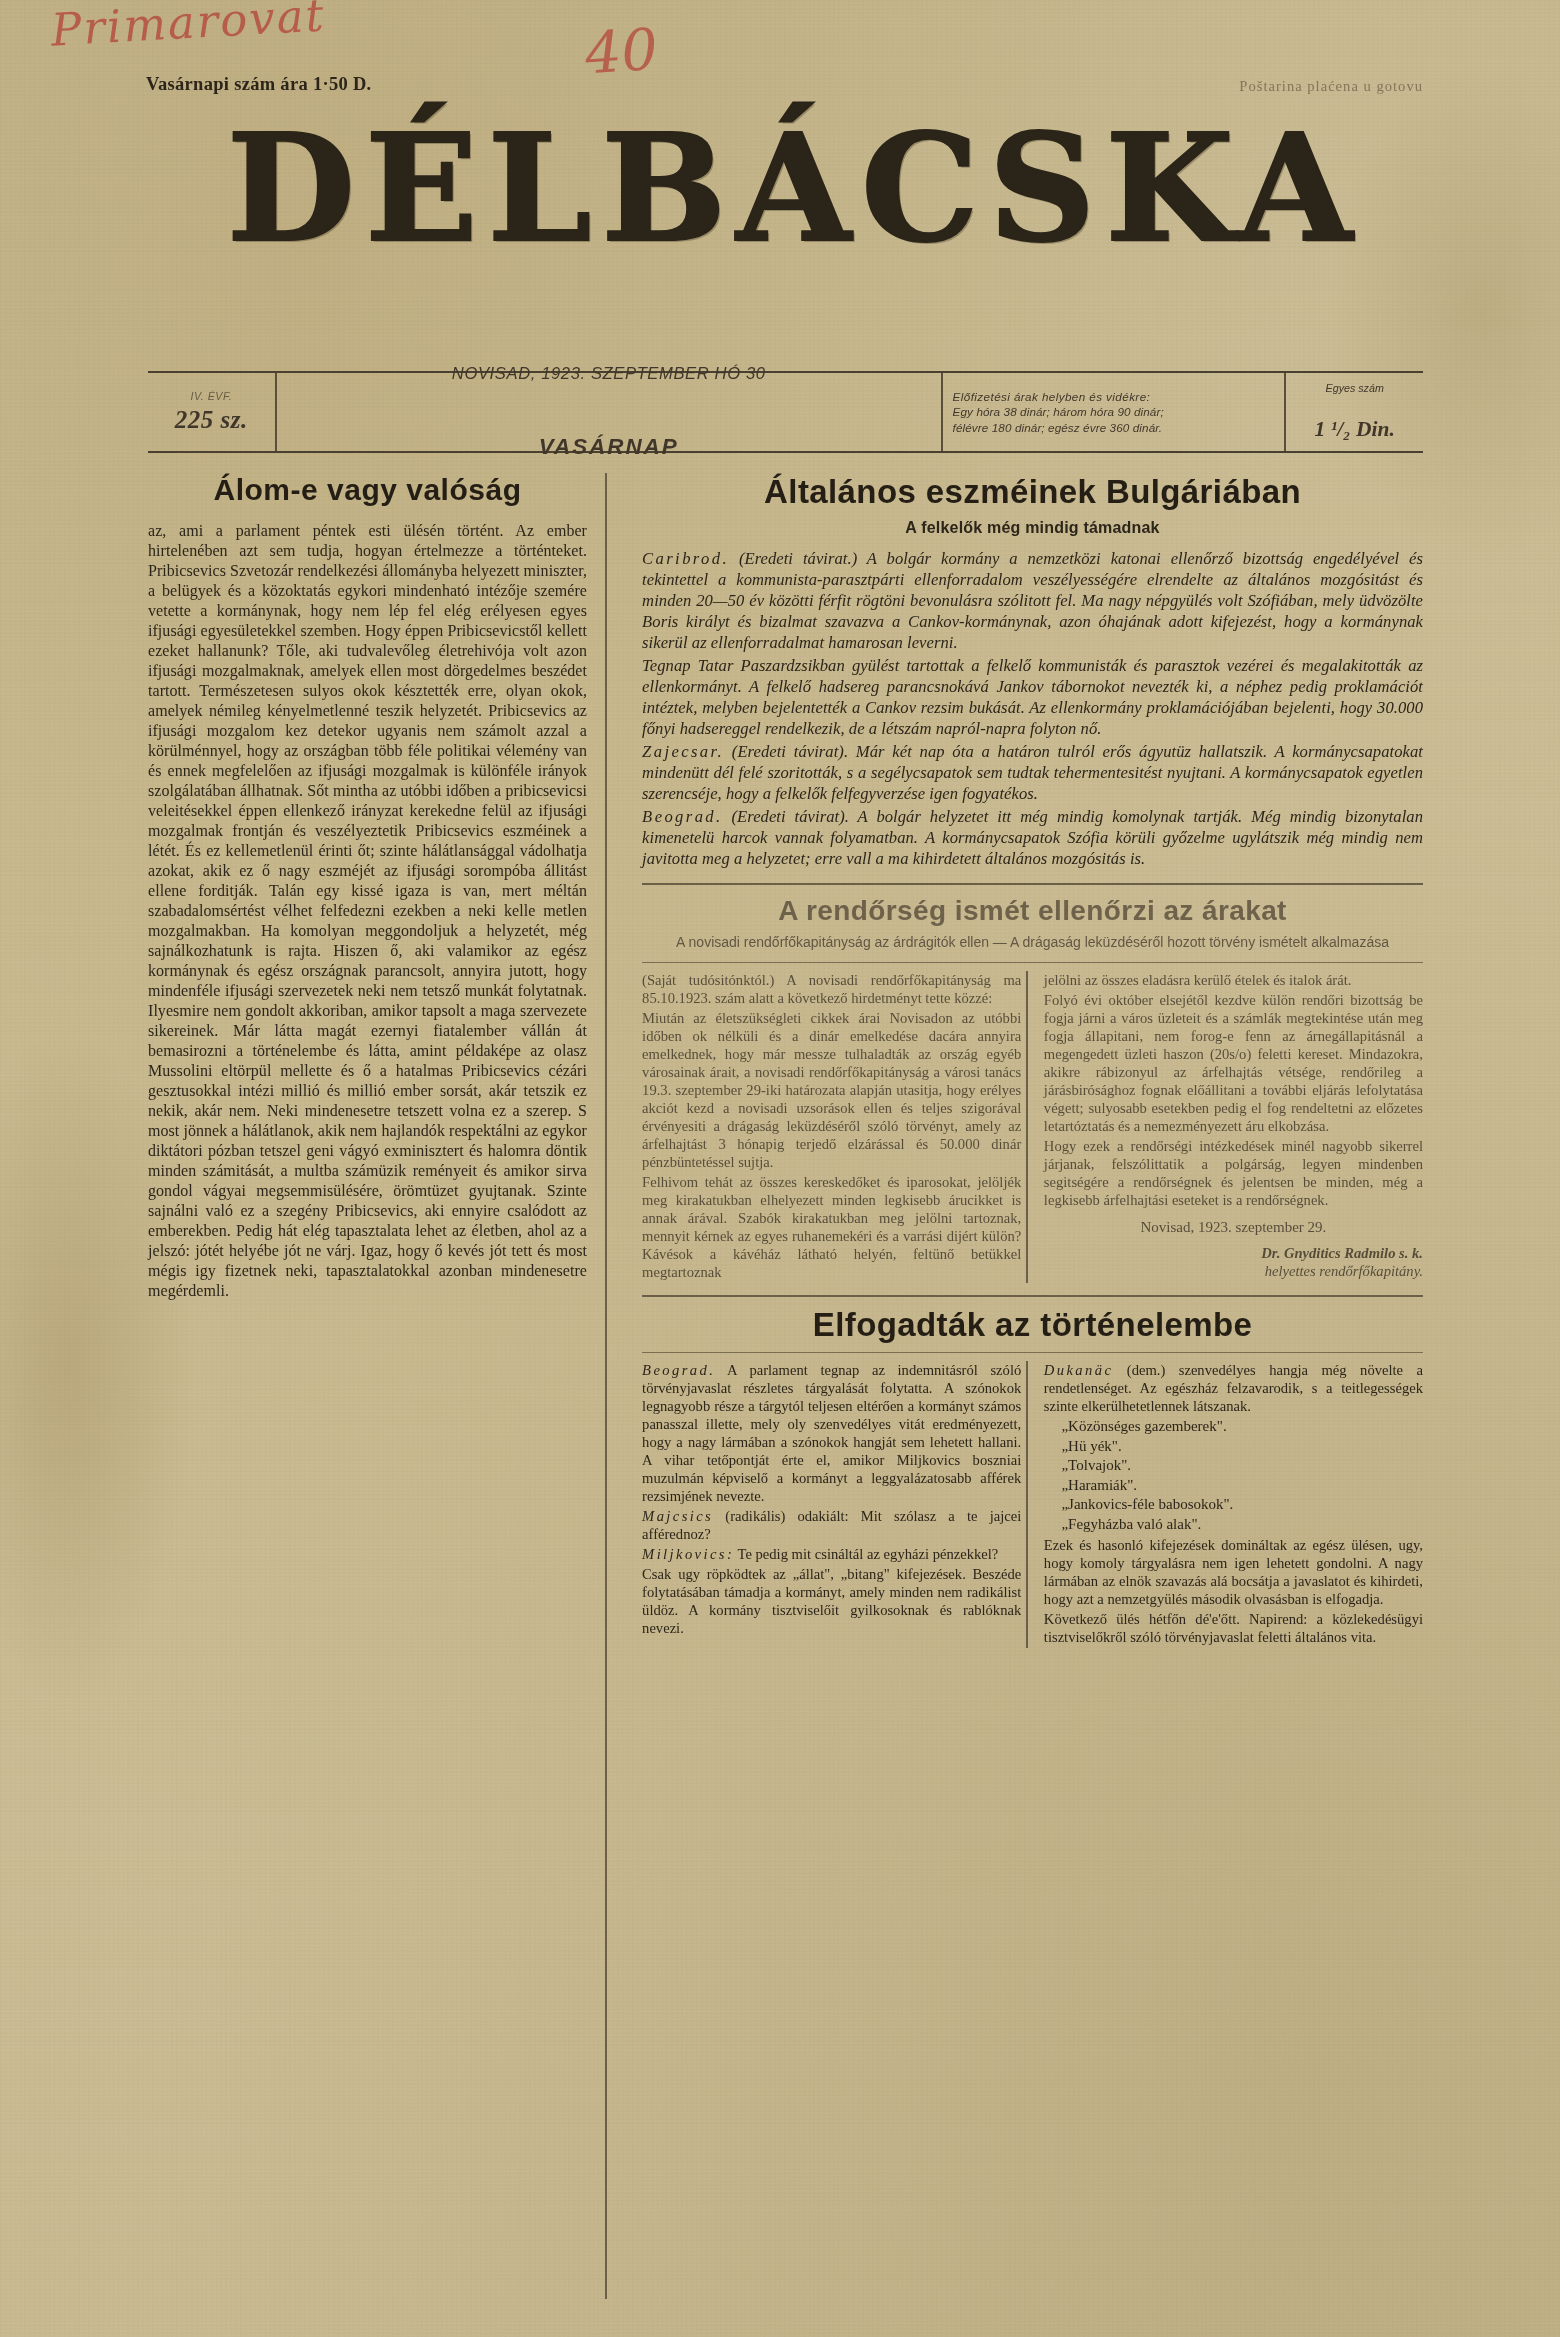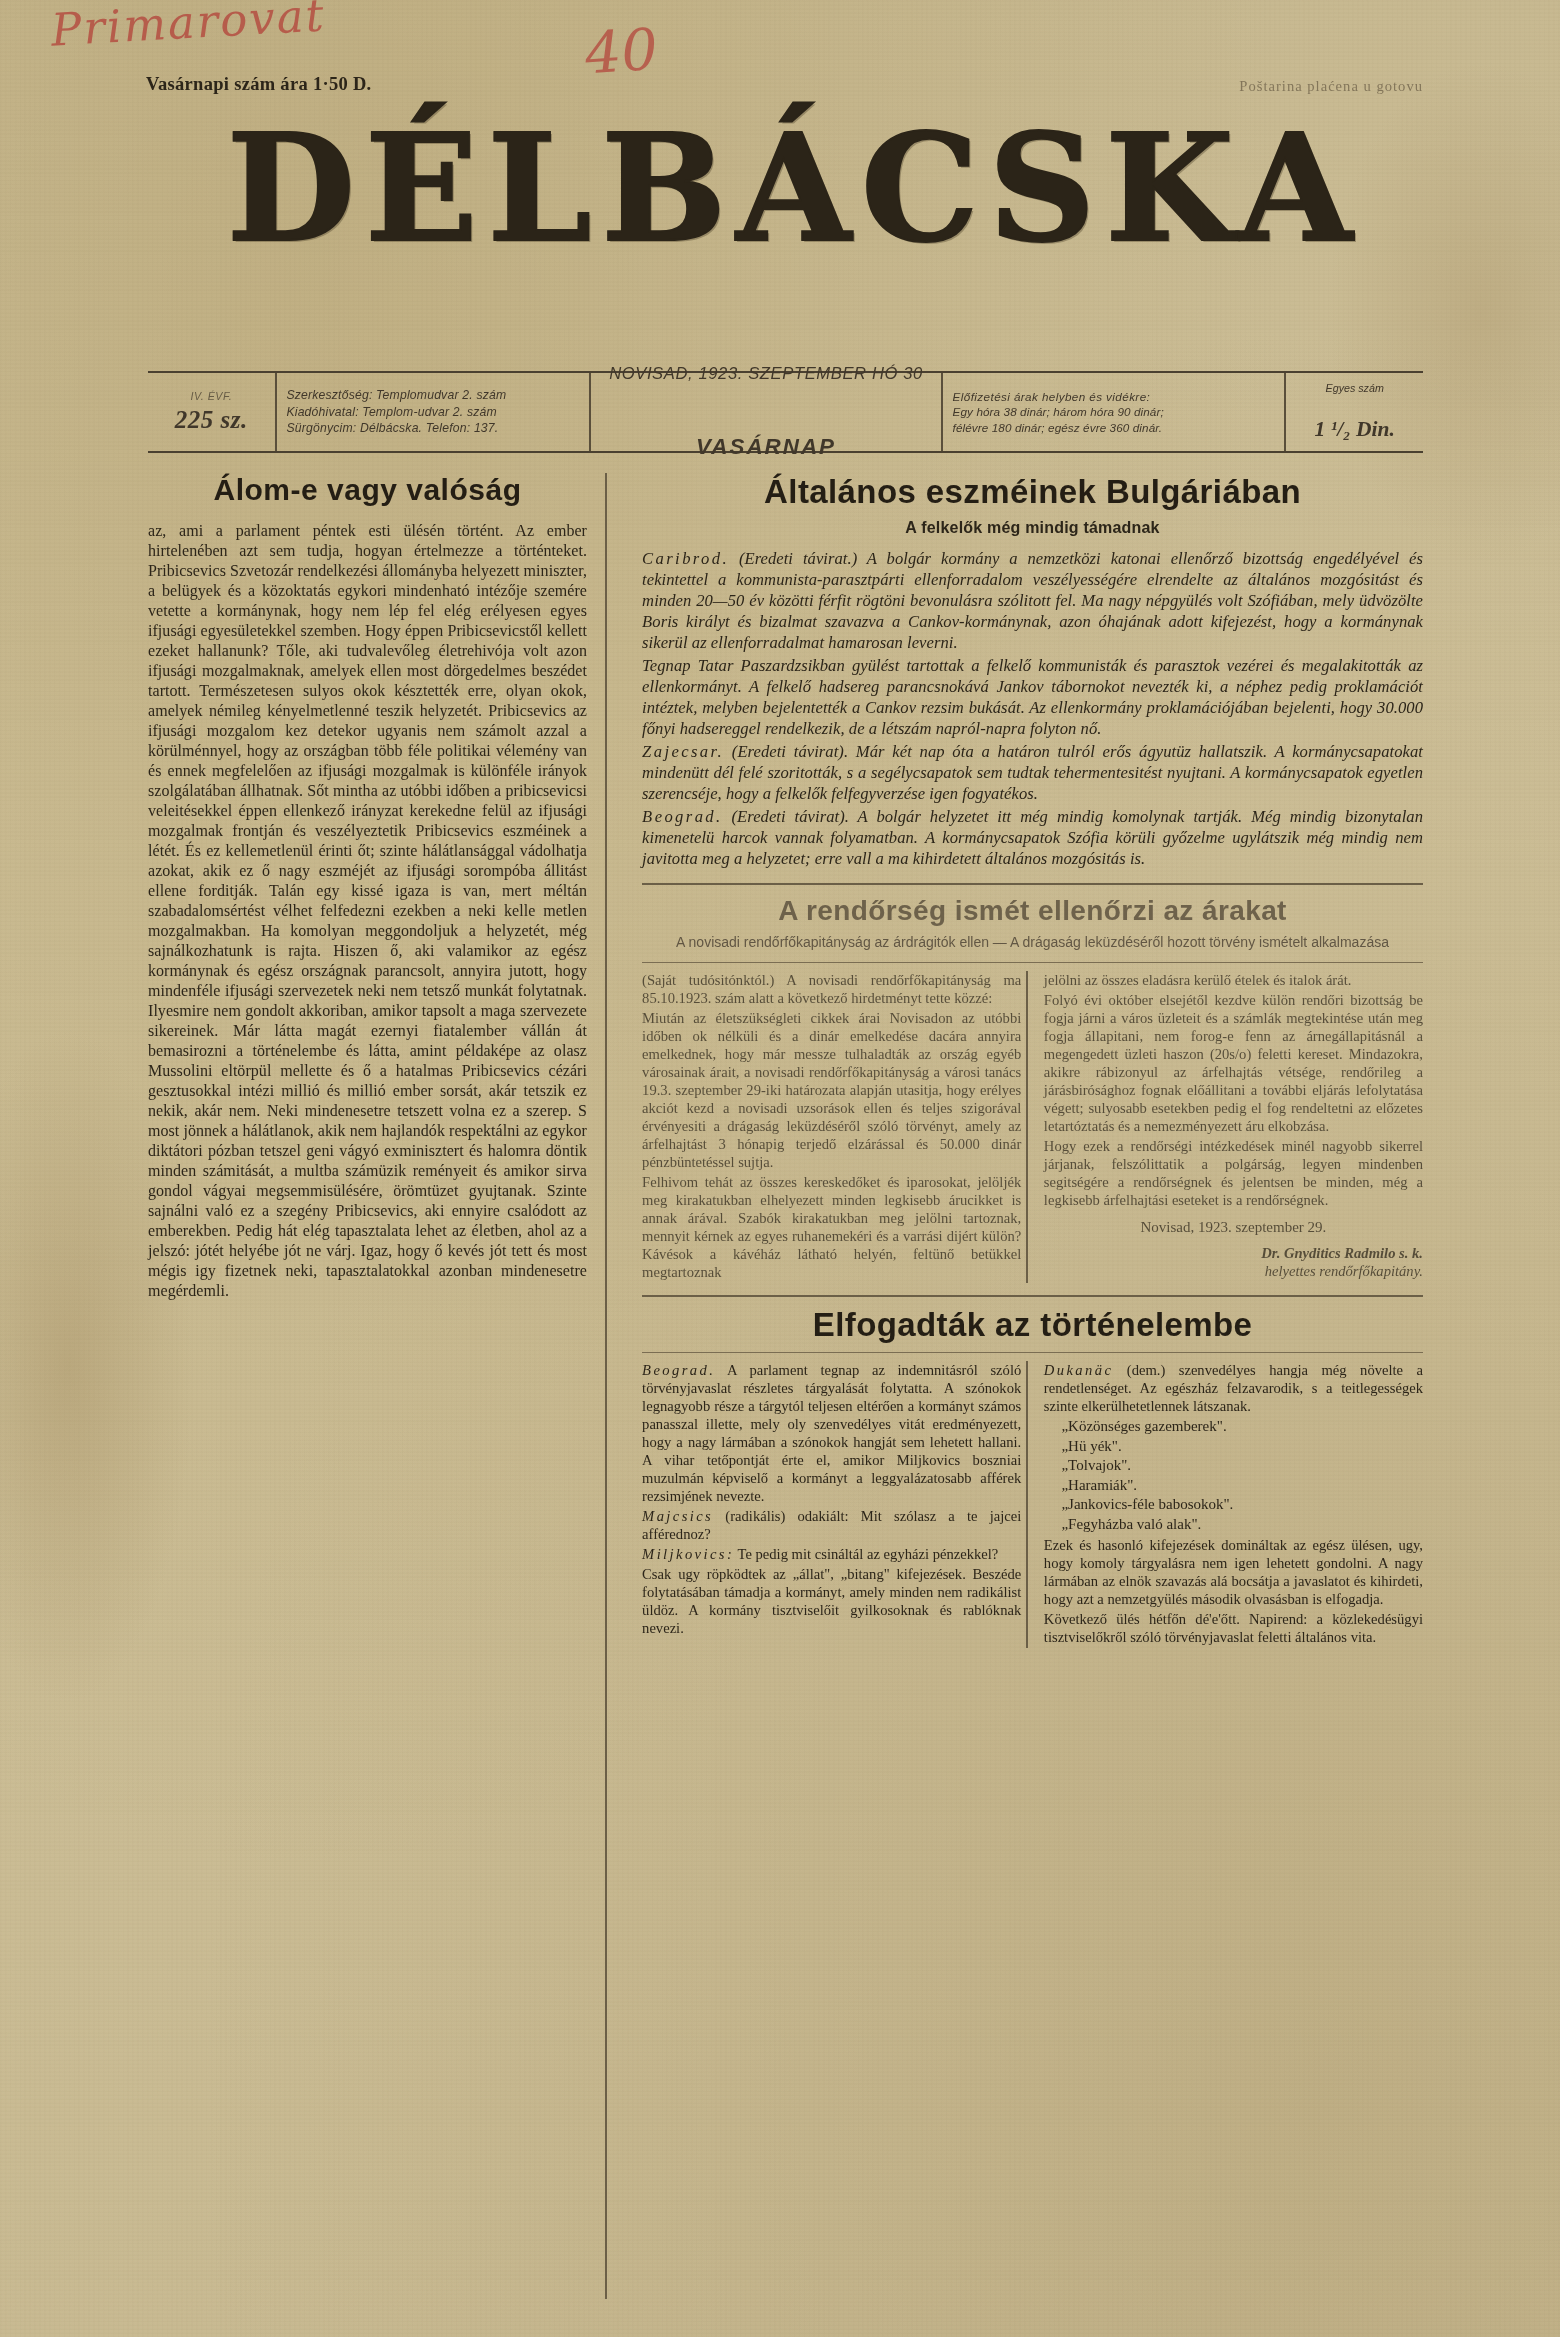--- a/index.html
+++ b/index.html
@@ -360,25 +360,20 @@
   </div>
 
   <div class="masthead">
     <div class="masthead-title">DÉLBÁCSKA</div>
   </div>
 
   <div class="infobar">
     <div class="cell cell-issue">
       <div class="yr">IV. ÉVF.</div>
       <div class="num">225 sz.</div>
-    </div>
-    <div class="cell cell-office">
-      <div>Szerkesztőség: Templomudvar 2. szám</div>
-      <div>Kiadóhivatal: Templom-udvar 2. szám</div>
-      <div>Sürgönycim: Délbácska.      Telefon: 137.</div>
     </div>
     <div class="cell cell-date">
       <div class="d1">NOVISAD, 1923. SZEPTEMBER HÓ 30</div>
       <div class="d2">VASÁRNAP</div>
     </div>
     <div class="cell cell-sub">
       <div class="shd">Előfizetési árak helyben és vidékre:</div>
       <div>Egy hóra 38 dinár; három hóra 90 dinár;</div>
       <div>félévre 180 dinár; egész évre 360 dinár.</div>
     </div>

